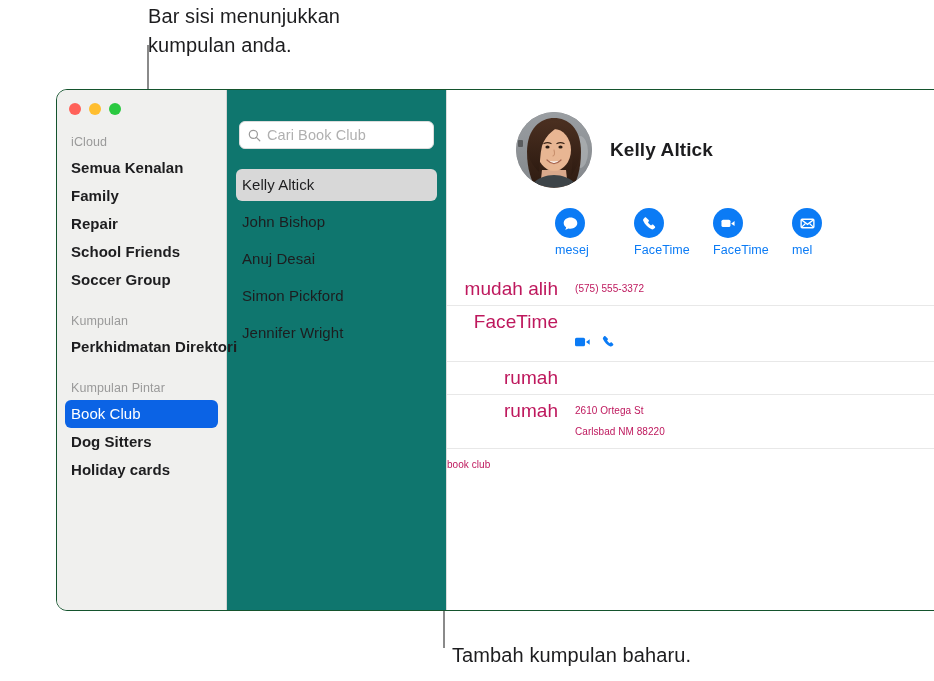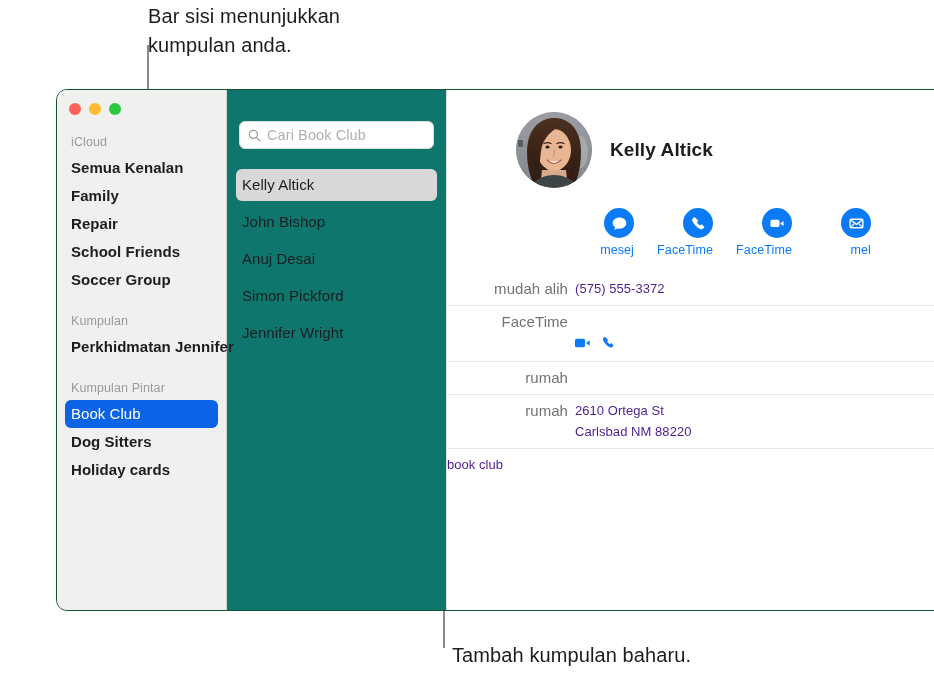--- a/index.html
+++ b/index.html
@@ -157,21 +157,21 @@
 
   #action-row {
     display: flex;
     padding: 20px 0 0 108px;
     gap: 0;
   }
   .action-btn {
     width: 79px;
     display: flex;
     flex-direction: column;
-    align-items: flex-end;
+    align-items: flex-start;
     gap: 5px;
   }
   .action-circle {
     width: 30px; height: 30px;
     border-radius: 50%;
     background: #0b7bf5;
     display: flex;
     align-items: center;
     justify-content: center;
   }
@@ -186,29 +186,29 @@
     display: flex;
     border-top: 1px solid #e8e8e8;
     padding: 5px 0 6px 0;
     align-items: flex-start;
   }
   .field-row:first-child { border-top: none; padding-top: 2px; }
   .field-label {
     width: 128px;
     flex: 0 0 128px;
     text-align: right;
-    font-size: 15px;
-    color: #737373;
-    padding-right: 7px;
+    font-size: 19px;
+    color: #be185d;
+    padding-right: 17px;
     line-height: 21px;
     letter-spacing: 0.05px;
   }
   .field-value {
-    font-size: 13px;
-    color: #4c1d95;
+    font-size: 10px;
+    color: #be185d;
     line-height: 21px;
     letter-spacing: 0.05px;
     white-space: pre-line;
   }
   .field-value.icons { display: flex; align-items: center; gap: 9px; padding-top: 2px; }
 
   
   #bottom-bar {
     position: absolute;
     left: 0; right: 0; bottom: 0;
@@ -254,21 +254,21 @@
       </div>
 
       <div class="side-section">iCloud</div>
       <div class="side-item">Semua Kenalan</div>
       <div class="side-item">Family</div>
       <div class="side-item">Repair</div>
       <div class="side-item">School Friends</div>
       <div class="side-item">Soccer Group</div>
 
       <div class="side-section">Kumpulan</div>
-      <div class="side-item">Perkhidmatan Jennifer</div>
+      <div class="side-item">Perkhidmatan Direktori</div>
 
       <div class="side-section">Kumpulan Pintar</div>
       <div class="side-item selected">Book Club</div>
       <div class="side-item">Dog Sitters</div>
       <div class="side-item">Holiday cards</div>
     </div>
 
     <div id="list-col">
       <div id="search-wrap">
         <div id="search-field">

